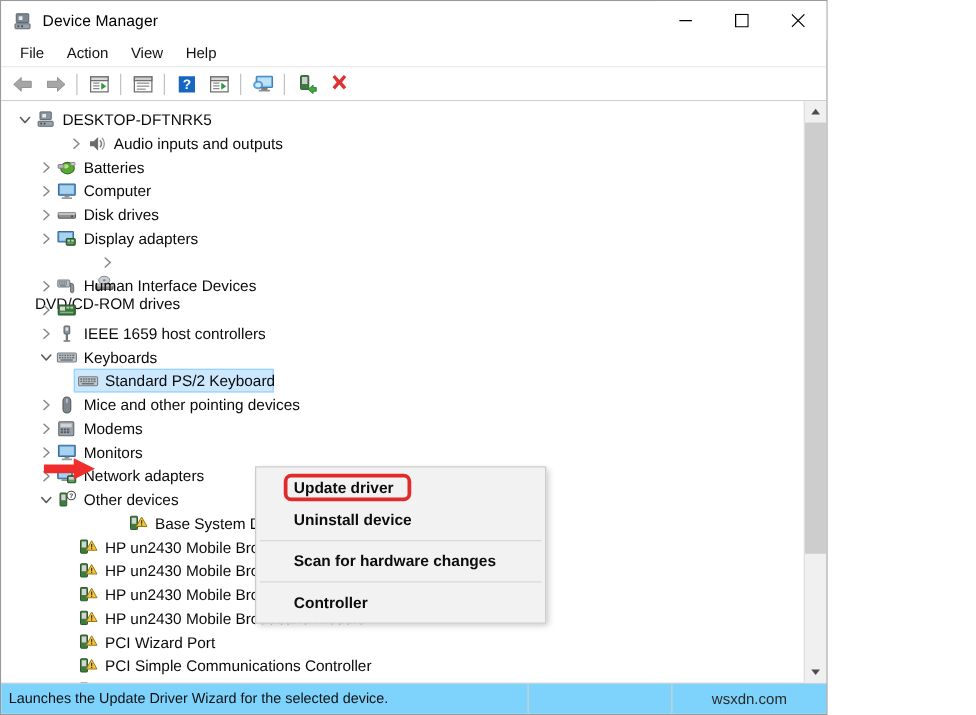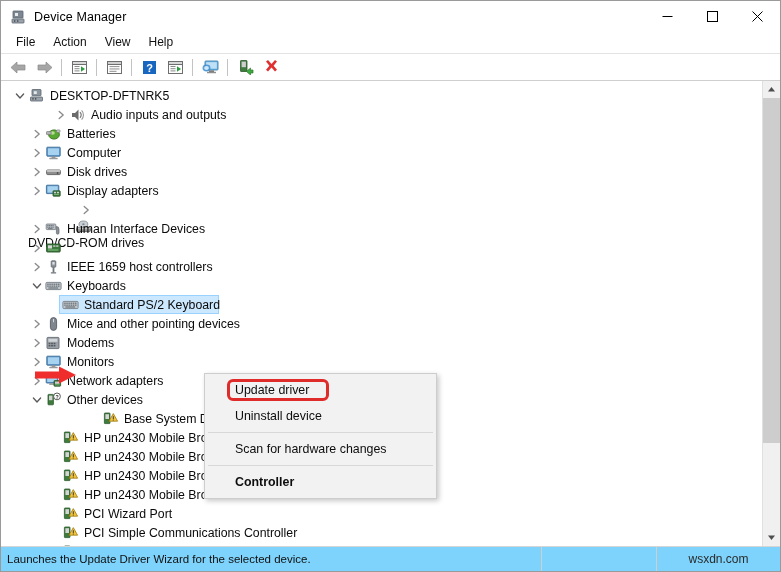--- a/index.html
+++ b/index.html
@@ -14,21 +14,21 @@
     font-size: 12px;
     color: #000000;
     overflow: hidden;
     position: relative;
   }
 
   
   .window {
     position: absolute;
     left: 0; top: 0;
-    width: 781px; height: 572px;
+    width: 662px; height: 572px;
     background: #ffffff;
     border: 1px solid #9a9a9a;
     box-sizing: border-box;
     display: flex;
     flex-direction: column;
   }
 
   
   .titlebar {
     height: 31px;
@@ -229,20 +229,21 @@
     padding: 3px 0 3px 0;
   }
   .ctx-item {
     height: 26px;
     display: flex;
     align-items: center;
     padding-left: 30px;
     font-size: 12.4px;
     color: #0d0d0d;
     position: relative;
+    font-weight: bold;
   }
   .ctx-item.bold { font-weight: bold; }
   .ctx-sep {
     height: 1px;
     background: #d8d8d8;
     margin: 3px 3px 3px 3px;
   }
 
   
   .ctx-highlight {

